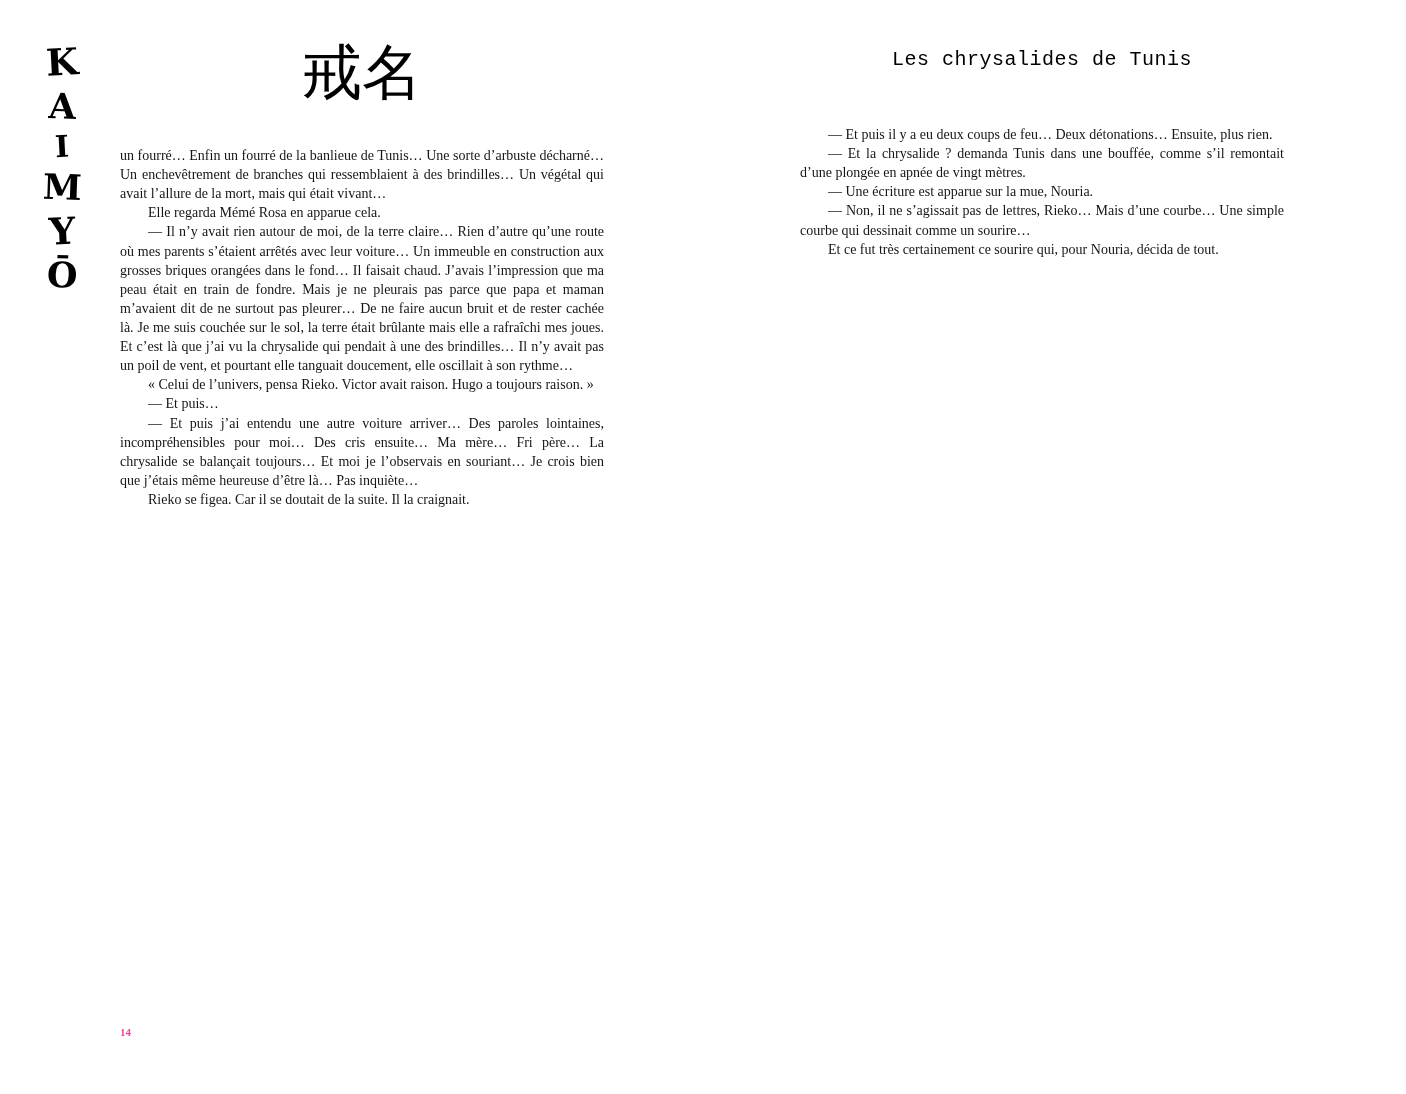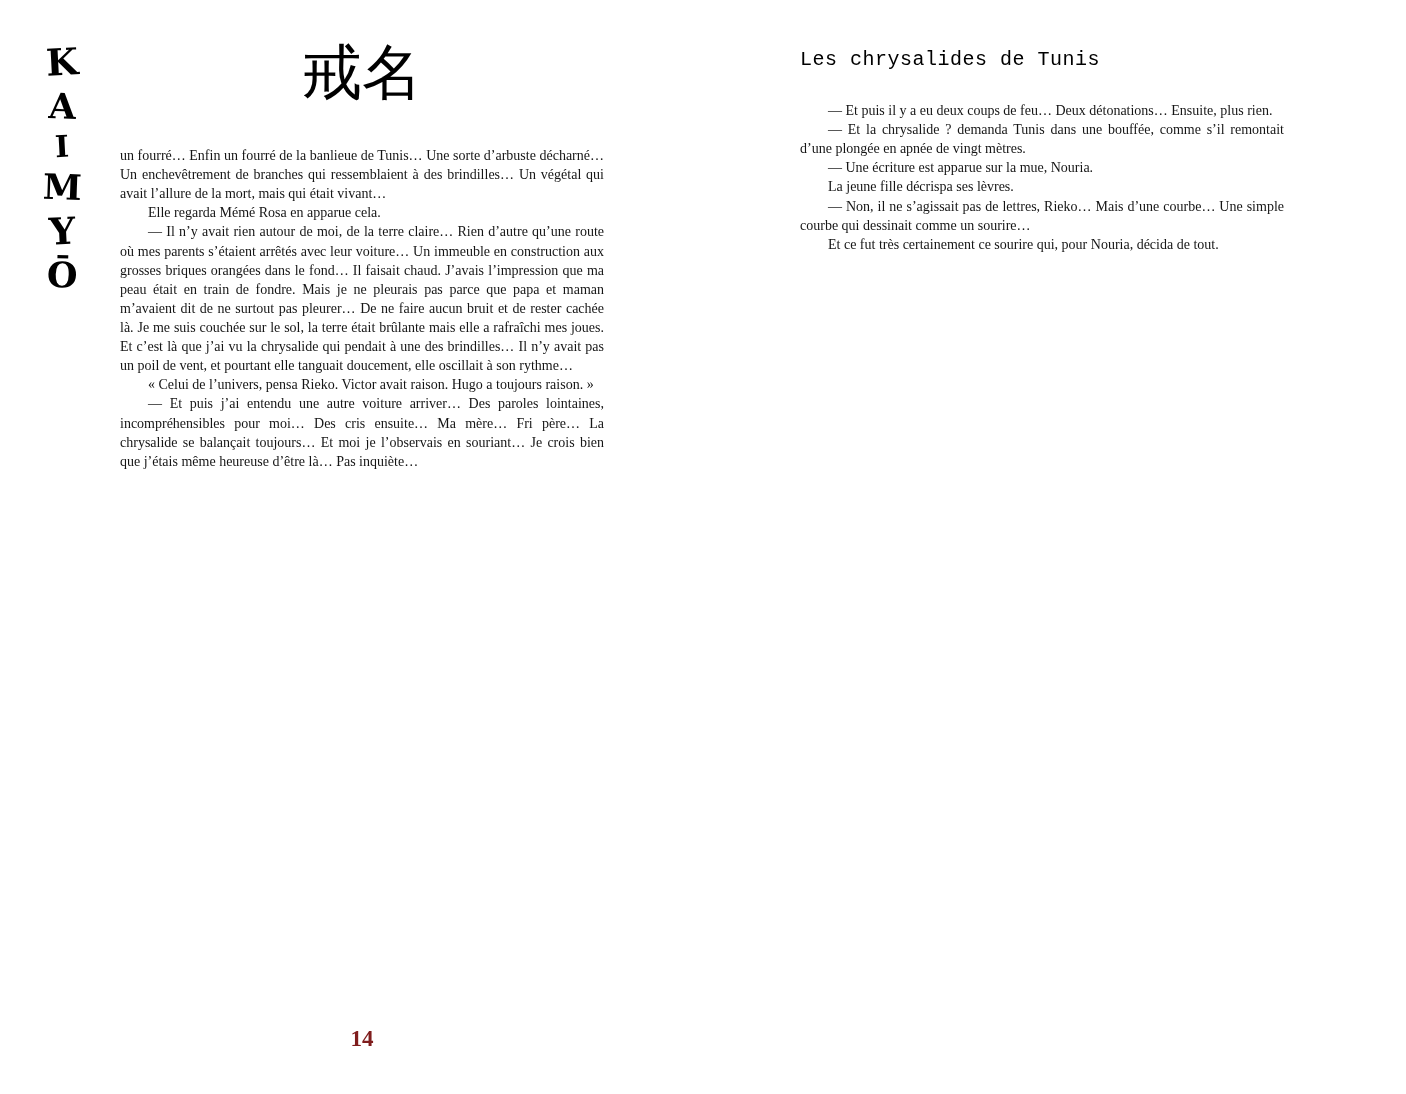--- a/index.html
+++ b/index.html
@@ -54,49 +54,49 @@
   }
 
   
   .right-page {
     position: absolute;
     left: 800px;
     top: 48px;
     width: 484px;
   }
   .running-header {
-    text-align: left;
+    text-align: center;
     font-family: "Liberation Mono", "DejaVu Sans Mono", monospace;
     font-size: 20px;
     letter-spacing: 0.5px;
-    margin: 0 0 30px 0;
+    margin: 0 0 54px 0;
     font-weight: normal;
     color: #000;
   }
 
   
   .body-text {
     font-size: 14px;
     line-height: 1.365;
     text-align: justify;
     color: #151515;
   }
   .para { margin: 0; }
   .para.indent { text-indent: 28px; }
 
   
   .page-number {
     position: absolute;
     left: 120px;
     width: 484px;
     top: 1026px;
-    text-align: center;
+    text-align: left;
     font-weight: bold;
-    font-size: 23px;
-    color: #7f1d1d;
+    font-size: 11px;
+    color: #ec4899;
   }
 </style>
 </head>
 <body>
 
 <div class="spine">
     <span class="spine-letter">K</span>
     <span class="spine-letter">A</span>
     <span class="spine-letter">I</span>
     <span class="spine-letter">M</span>
@@ -104,29 +104,30 @@
     <span class="spine-letter">Ō</span>
   </div>
 
 <div class="left-page">
   <h1 class="kanji-title">戒名</h1>
   <div class="body-text">
       <p class="para">un fourré… Enfin un fourré de la banlieue de Tunis… Une sorte d’arbuste décharné… Un enchevêtrement de branches qui ressemblaient à des brindilles… Un végétal qui avait l’allure de la mort, mais qui était vivant…</p>
       <p class="para indent">Elle regarda Mémé Rosa en apparue cela.</p>
       <p class="para indent">— Il n’y avait rien autour de moi, de la terre claire… Rien d’autre qu’une route où mes parents s’étaient arrêtés avec leur voiture… Un immeuble en construction aux grosses briques orangées dans le fond… Il faisait chaud. J’avais l’impression que ma peau était en train de fondre. Mais je ne pleurais pas parce que papa et maman m’avaient dit de ne surtout pas pleurer… De ne faire aucun bruit et de rester cachée là. Je me suis couchée sur le sol, la terre était brûlante mais elle a rafraîchi mes joues. Et c’est là que j’ai vu la chrysalide qui pendait à une des brindilles… Il n’y avait pas un poil de vent, et pourtant elle tanguait doucement, elle oscillait à son rythme…</p>
       <p class="para indent">« Celui de l’univers, pensa Rieko. Victor avait raison. Hugo a toujours raison. »</p>
+      <p class="para indent">— Et puis…</p>
       <p class="para indent">— Et puis j’ai entendu une autre voiture arriver… Des paroles lointaines, incompréhensibles pour moi… Des cris ensuite… Ma mère… Fri père… La chrysalide se balançait toujours… Et moi je l’observais en souriant… Je crois bien que j’étais même heureuse d’être là… Pas inquiète…</p>
+      <p class="para indent">Rieko se figea. Car il se doutait de la suite. Il la craignait.</p>
     </div>
 </div>
 
 <div class="right-page">
   <h2 class="running-header">Les chrysalides de Tunis</h2>
   <div class="body-text">
       <p class="para indent">— Et puis il y a eu deux coups de feu… Deux détonations… Ensuite, plus rien.</p>
       <p class="para indent">— Et la chrysalide ? demanda Tunis dans une bouffée, comme s’il remontait d’une plongée en apnée de vingt mètres.</p>
       <p class="para indent">— Une écriture est apparue sur la mue, Nouria.</p>
-      <p class="para indent">La jeune fille décrispa ses lèvres.</p>
       <p class="para indent">— Non, il ne s’agissait pas de lettres, Rieko… Mais d’une courbe… Une simple courbe qui dessinait comme un sourire…</p>
       <p class="para indent">Et ce fut très certainement ce sourire qui, pour Nouria, décida de tout.</p>
     </div>
 </div>
 
 <div class="page-number">14</div>
 
 </body></html>

